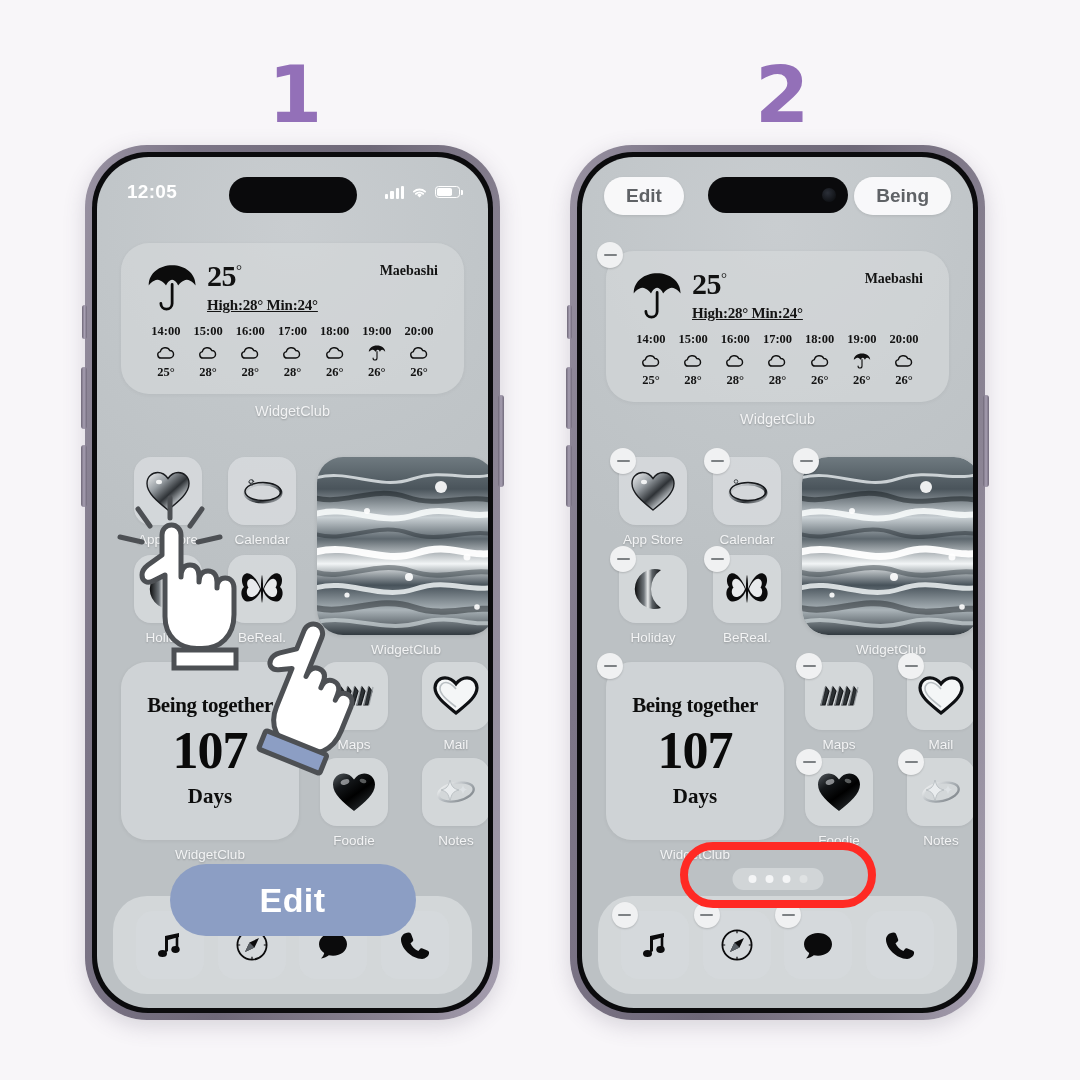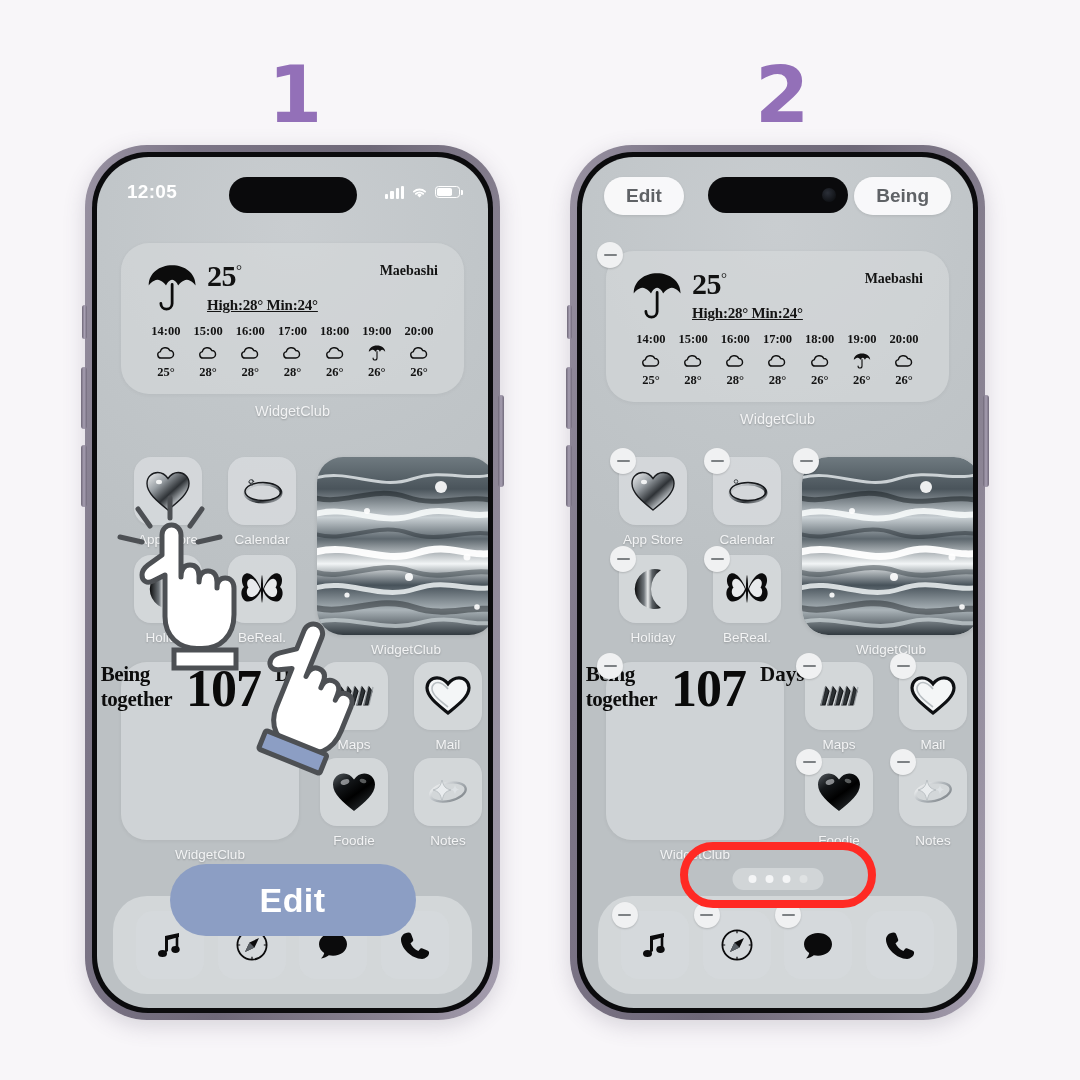--- a/index.html
+++ b/index.html
@@ -146,29 +146,29 @@
     box-shadow:0 1px 4px rgba(0,0,0,.10);
   }
   .marble{ position:absolute; inset:0; }
   .bigwrap{ display:flex; flex-direction:column; align-items:center; margin-left:8px; }
 
   
   .lower{ position:absolute; left:24px; right:24px; top:505px; display:flex; }
   .bt-widget{
     width:178px; height:178px; border-radius:26px;
     background:rgba(219,222,224,.62);
-    display:flex; flex-direction:row; align-items:flex-start; justify-content:center;
-    gap:14px; position:relative;
+    display:flex; flex-direction:column; align-items:center; justify-content:center;
+    gap:6px; position:relative;
     box-shadow:0 1px 4px rgba(0,0,0,.06);
   }
   .bt-title{ font-family:"Liberation Serif", serif; font-weight:bold; font-size:21px; color:#0d0d0d; letter-spacing:-.4px; }
   .bt-num{ font-family:"Liberation Serif", serif; font-weight:bold; font-size:52px; color:#0a0a0a; line-height:1.05; letter-spacing:-1px; }
   .bt-days{ font-family:"Liberation Serif", serif; font-weight:bold; font-size:21px; color:#0d0d0d; }
   .rightcols{ display:flex; flex-direction:column; gap:6px; margin-left:8px; }
-  .rc-row{ display:flex; }
+  .rc-row{ display:flex;gap:8px; }
 
   
   .dots{
     position:absolute; left:50%; transform:translateX(-50%); bottom:118px;
     background:rgba(226,229,231,.55);
     border-radius:14px; padding:7px 16px;
     display:flex; gap:9px; align-items:center;
   }
   .dots i{ width:8px; height:8px; border-radius:50%; background:#f4f5f6; display:block; }
   .dots i.dim{ background:rgba(244,245,246,.40); }

